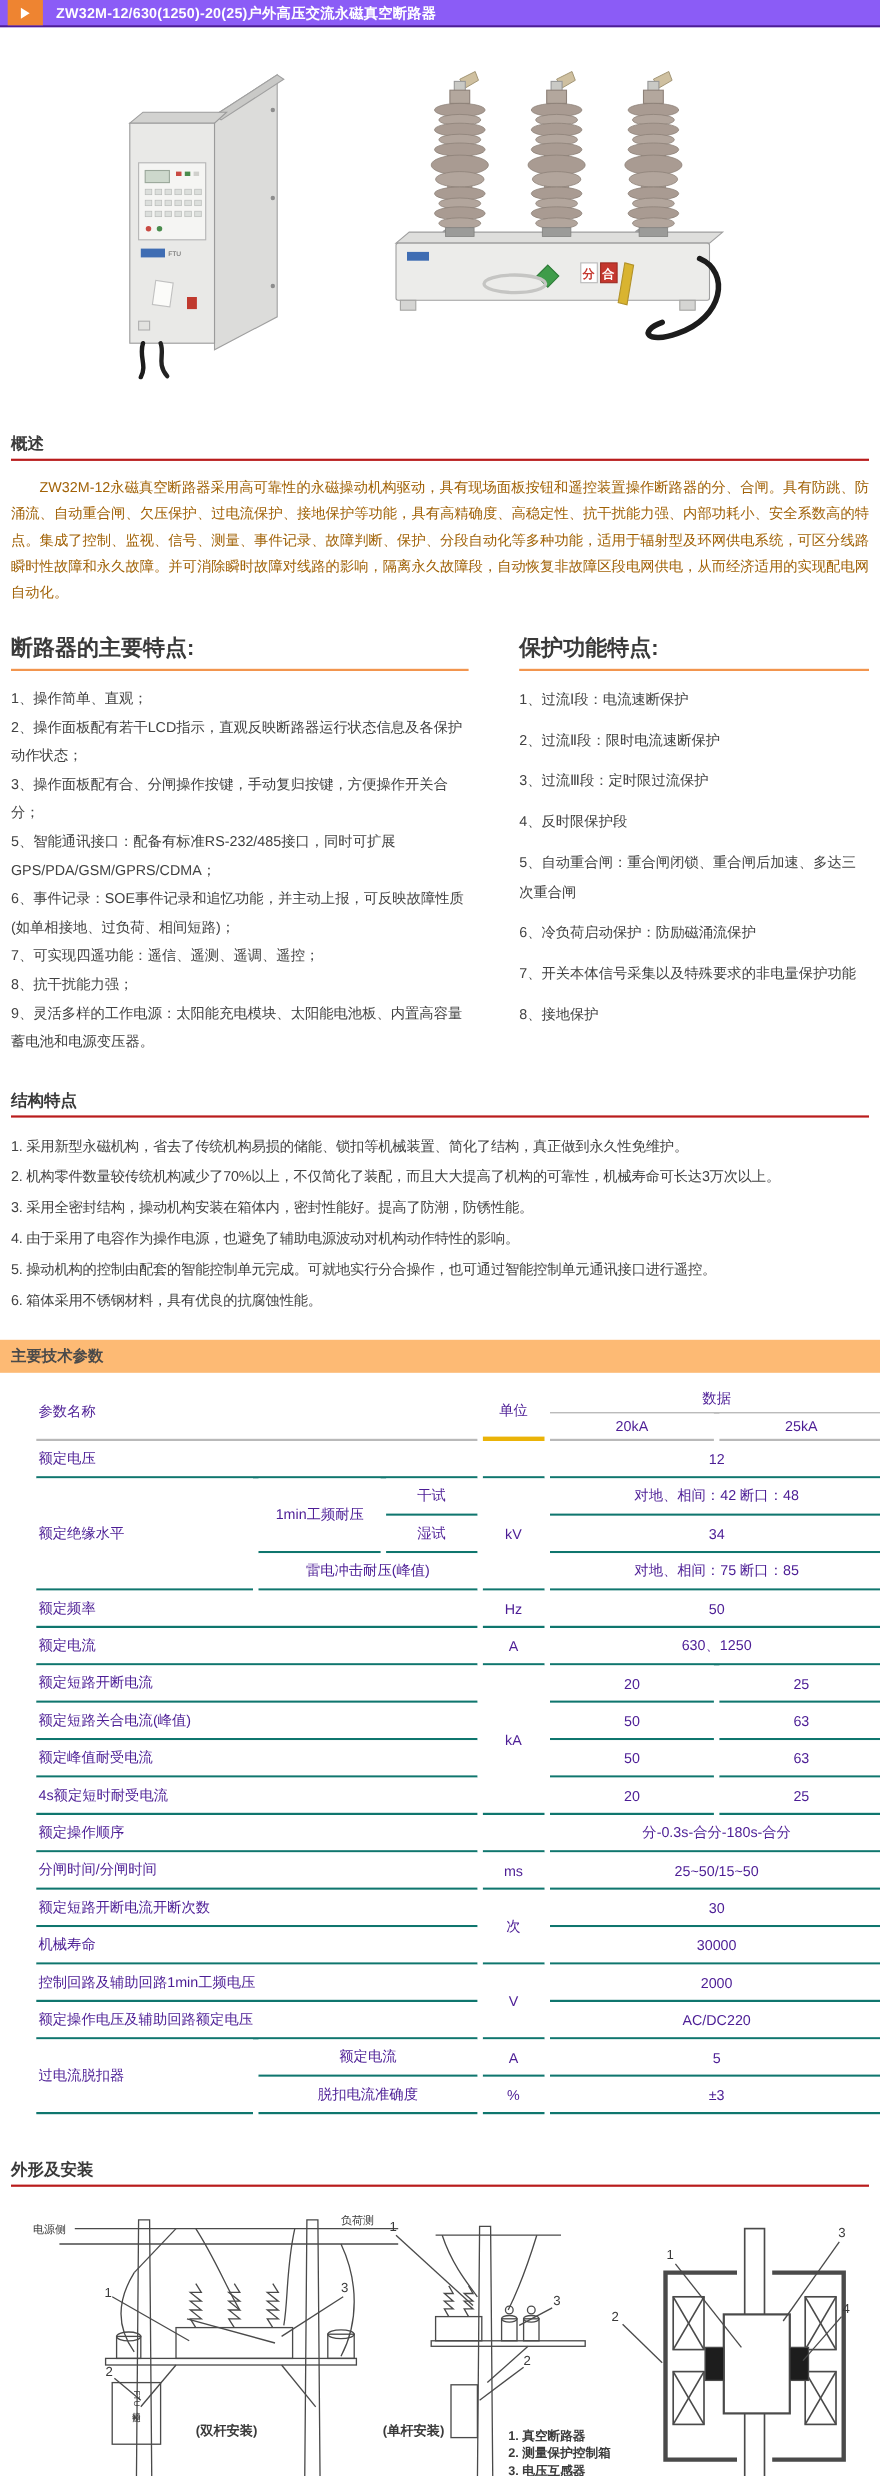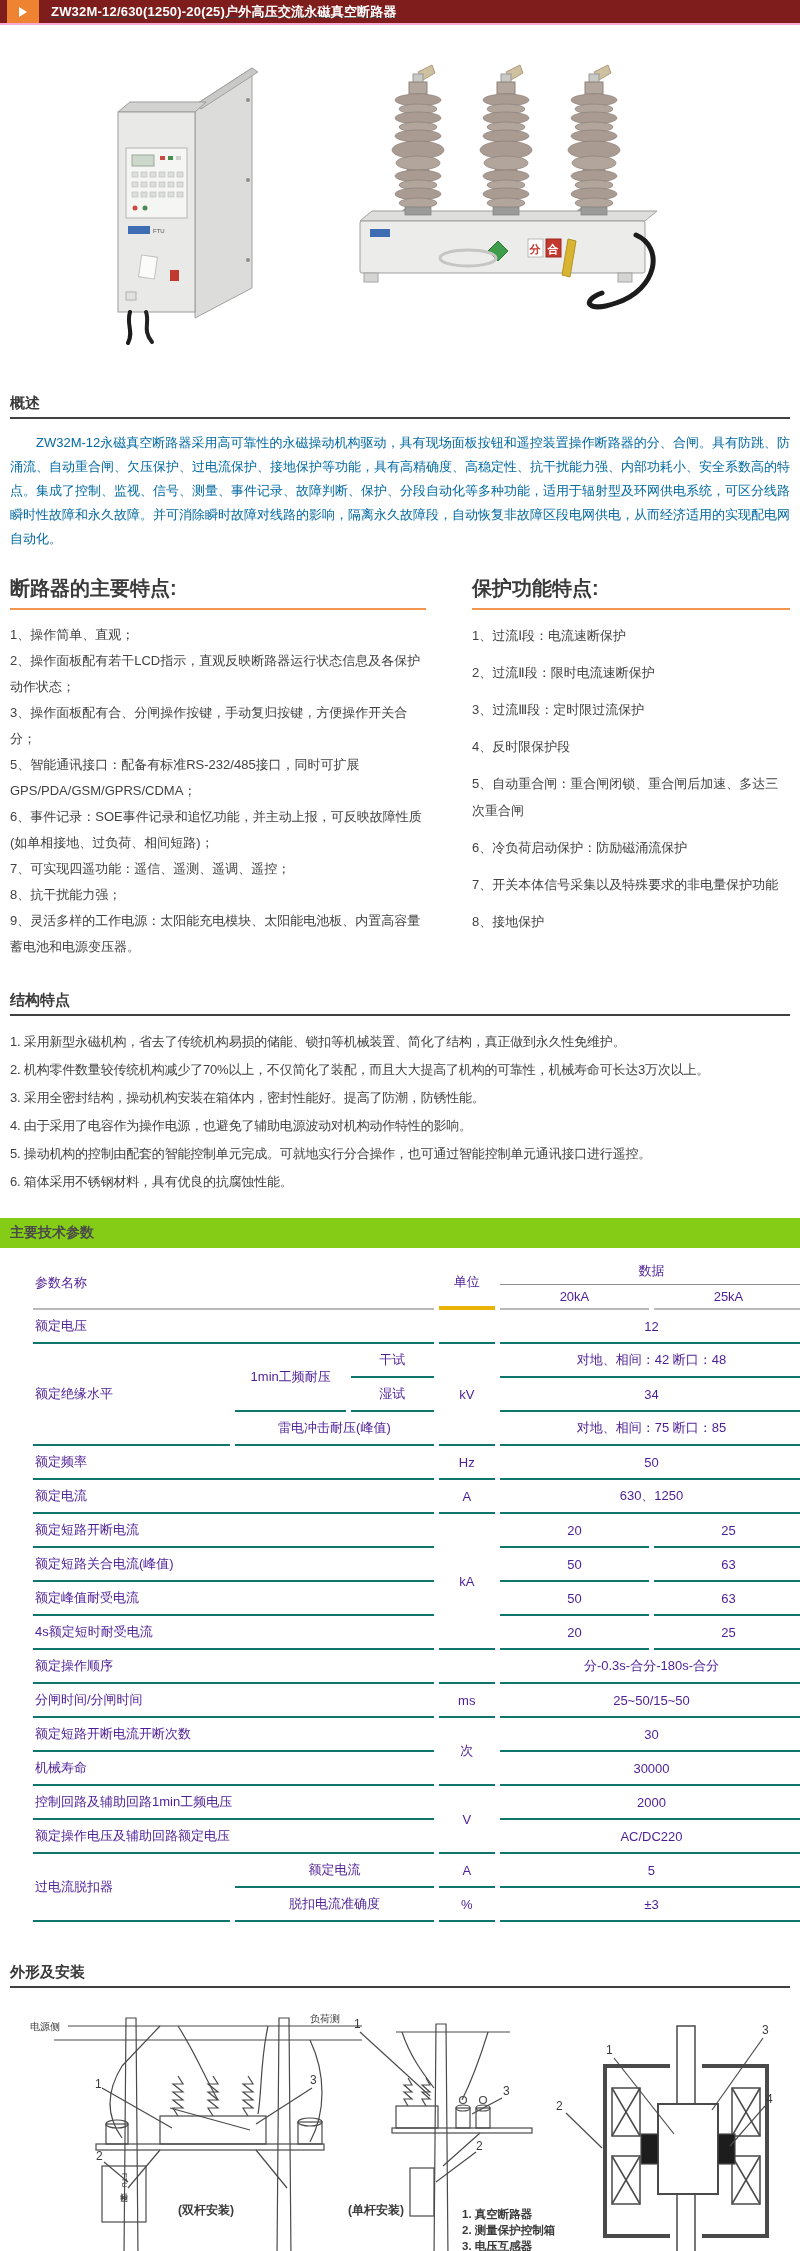--- a/index.html
+++ b/index.html
@@ -1,40 +1,40 @@
 <!DOCTYPE html>
 <html><head>
 <meta charset="utf-8">
 <style>
   html,body{margin:0;padding:0;background:#fff;}
   body{width:800px;font-family:"Liberation Sans",sans-serif;color:#3d3d3d;}
   
-  .header-bar{display:flex;align-items:center;height:23px;background:#7f1d1d;border-bottom:2px solid #f9a8d4;text-decoration:underline;}
+  .header-bar{display:flex;align-items:center;height:23px;background:#8b5cf6;border-bottom:2px solid #4c1d95;}
   .arrow-box{width:32px;height:23px;margin-left:7px;background:#ee8431;display:flex;align-items:center;justify-content:center;flex:0 0 auto;}
   .arrow-tri{width:0;height:0;border-left:8px solid #fff;border-top:5px solid transparent;border-bottom:5px solid transparent;}
   .doc-title{color:#fff;font-weight:bold;font-size:13px;margin-left:12px;letter-spacing:.2px;}
   
   .photos{position:relative;height:356px;background:#fff;}
   .photo{position:absolute;}
   
   .section{padding:0 10px;}
-  .sec-head{font-size:15px;font-weight:bold;color:#3a3a3a;margin:0;padding:13px 0 4px;border-bottom:2px solid #404040;}
-  .overview-body{font-size:13px;line-height:24px;color:#0369a1;text-align:justify;text-indent:2em;margin:12px 0 0;}
+  .sec-head{font-size:15px;font-weight:bold;color:#3a3a3a;margin:0;padding:13px 0 4px;border-bottom:2px solid #b91c1c;}
+  .overview-body{font-size:13px;line-height:24px;color:#a16207;text-align:justify;text-indent:2em;margin:12px 0 0;}
   
   .features-row{display:flex;padding:0 10px;margin-top:24px;}
   .col-left{width:416px;flex:0 0 auto;}
   .col-right{flex:1;margin-left:46px;}
   .col-head{font-size:20px;font-weight:bold;color:#3a3a3a;margin:0 0 12px;padding-bottom:6px;border-bottom:2px solid #f2954e;}
   .feat-list{list-style:none;margin:0;padding:0;font-size:13px;color:#424242;}
   .col-left .feat-list li{line-height:26px;}
   .col-right .feat-list li{line-height:27px;margin-bottom:10px;}
   .struct-list{list-style:none;margin:12px 0 0;padding:0;font-size:13px;color:#424242;}
   .struct-list li{line-height:28px;letter-spacing:-.2px;}
   
-  .param-banner{margin-top:22px;background:#84cc16;color:#4a4a4a;font-weight:bold;font-size:14px;padding:6px 10px;}
+  .param-banner{margin-top:22px;background:#fdba74;color:#4a4a4a;font-weight:bold;font-size:14px;padding:6px 10px;}
   table.params{width:780px;margin:10px 28px 0;border-collapse:separate;border-spacing:5px 0;font-size:13px;color:#4c1d95;}
   table.params td{border-bottom:2px solid #0f766e;padding:7px 2px;text-align:center;vertical-align:middle;background:#fff;}
   table.params td.name{text-align:left;padding-left:2px;}
   table.params td.hdr{font-size:13px;}
   table.params td.data-hdr{border-bottom:1px solid #8f8f8f;padding:4px 2px;}
   table.params td.subhdr{padding:4px 2px;}
   
   .diagrams{position:relative;height:300px;margin:8px 10px 0;}
   svg text{font-family:"Liberation Sans",sans-serif;}
 </style>

